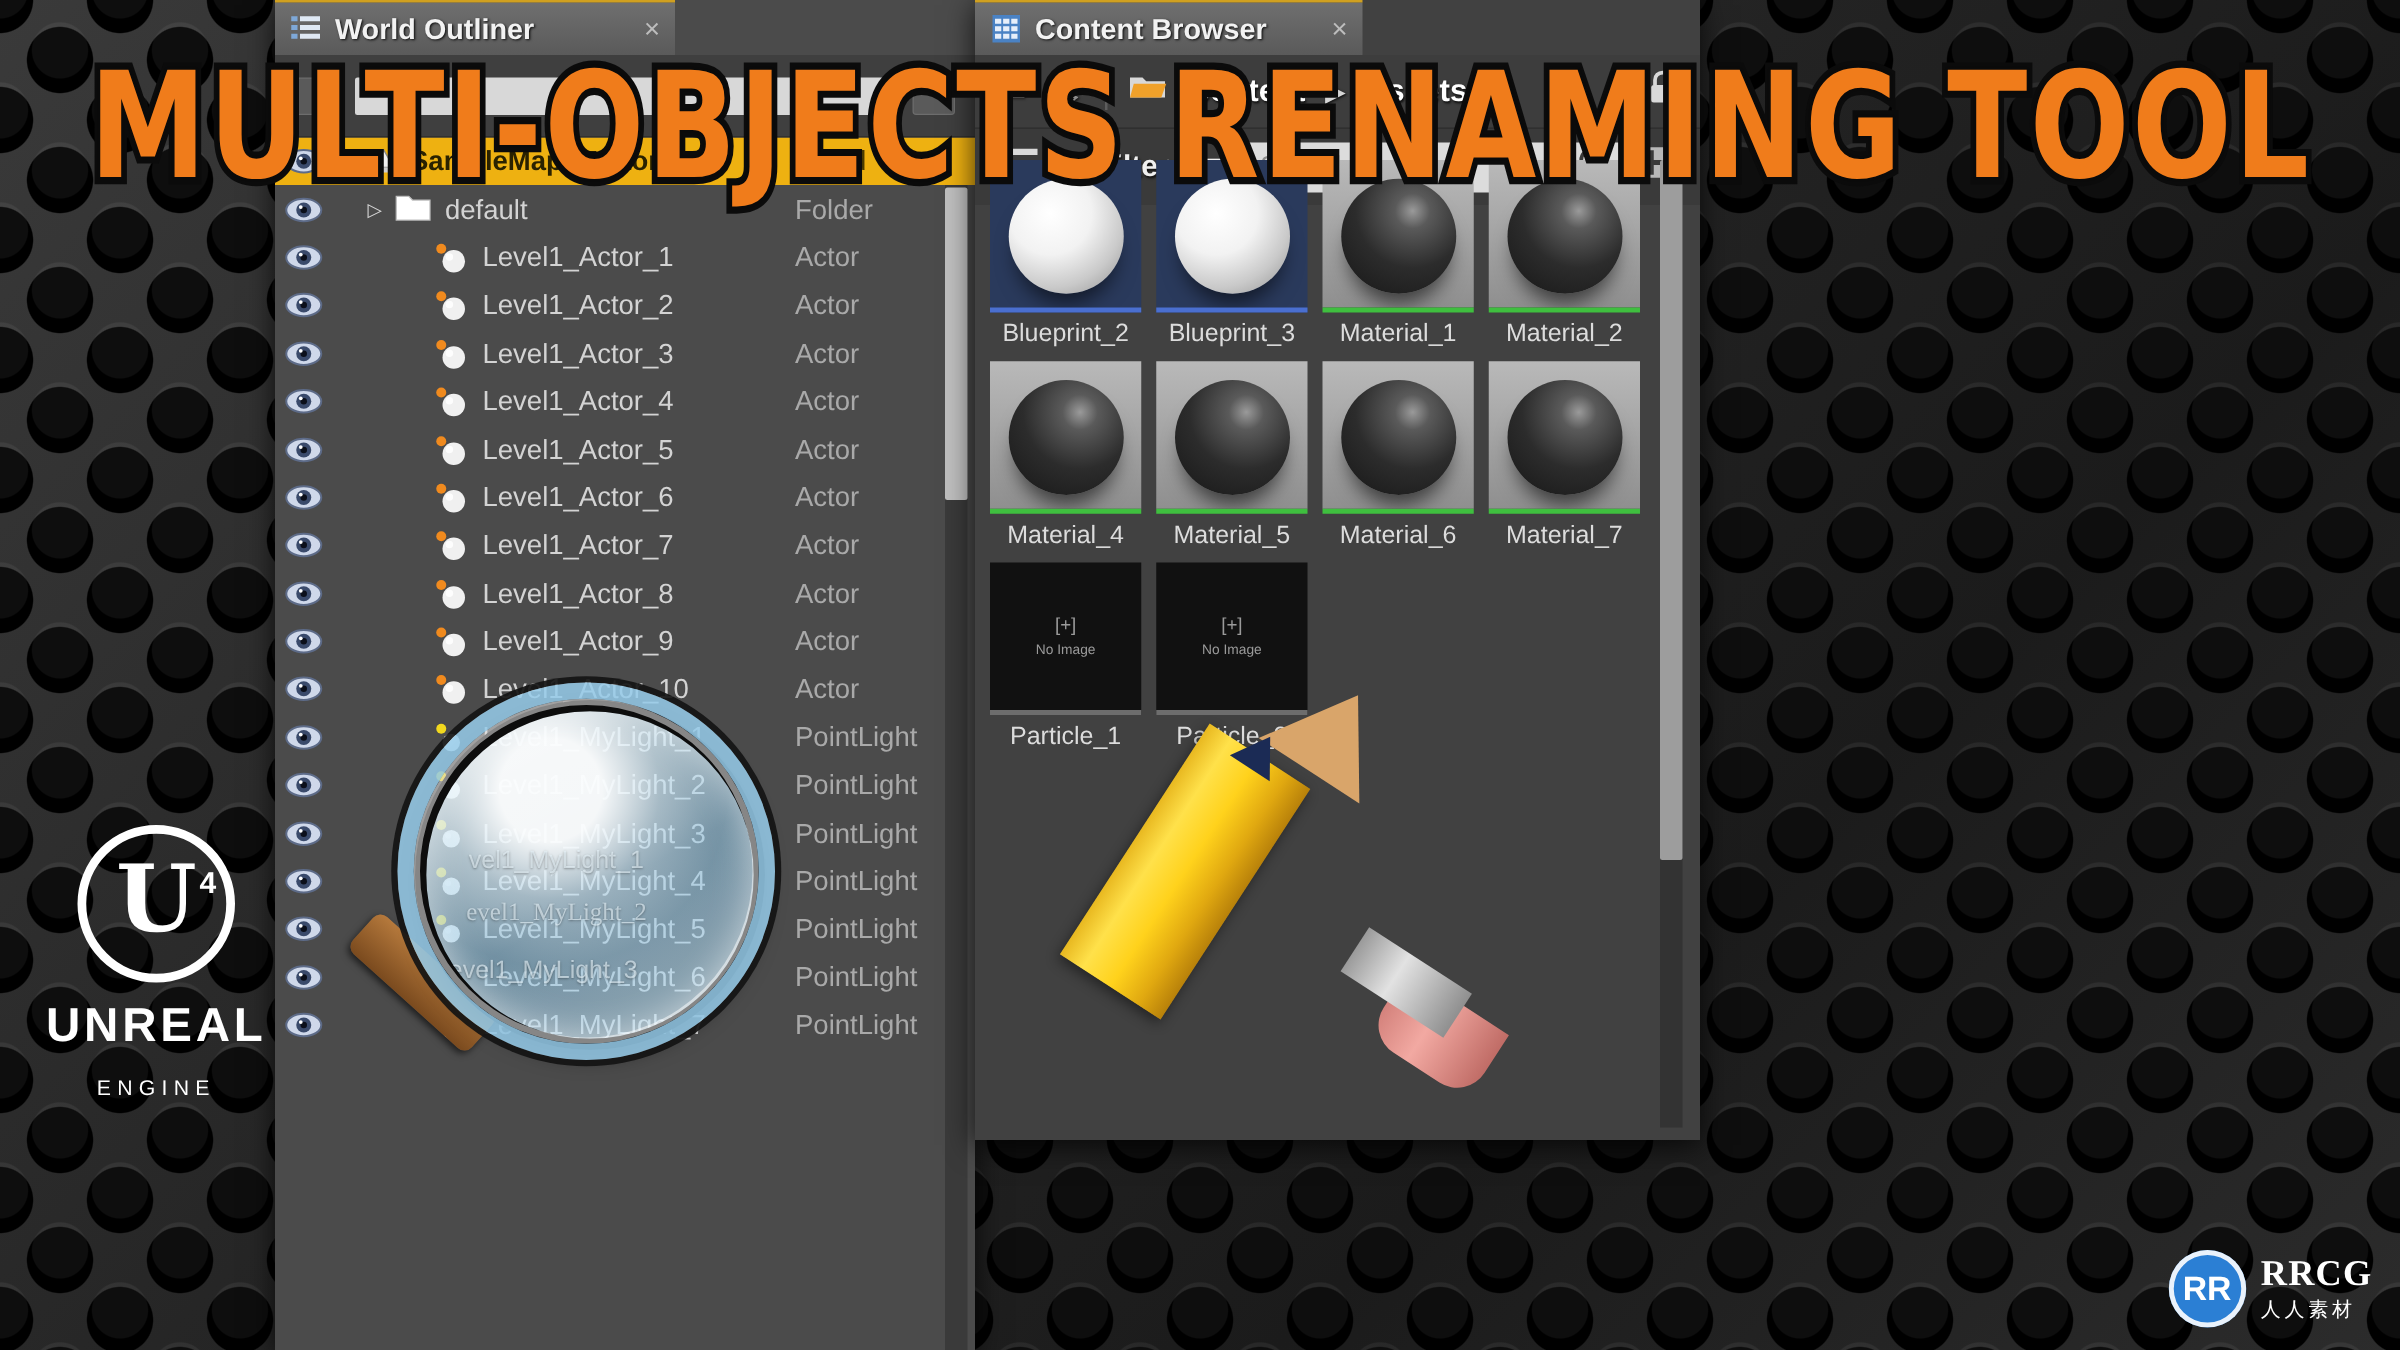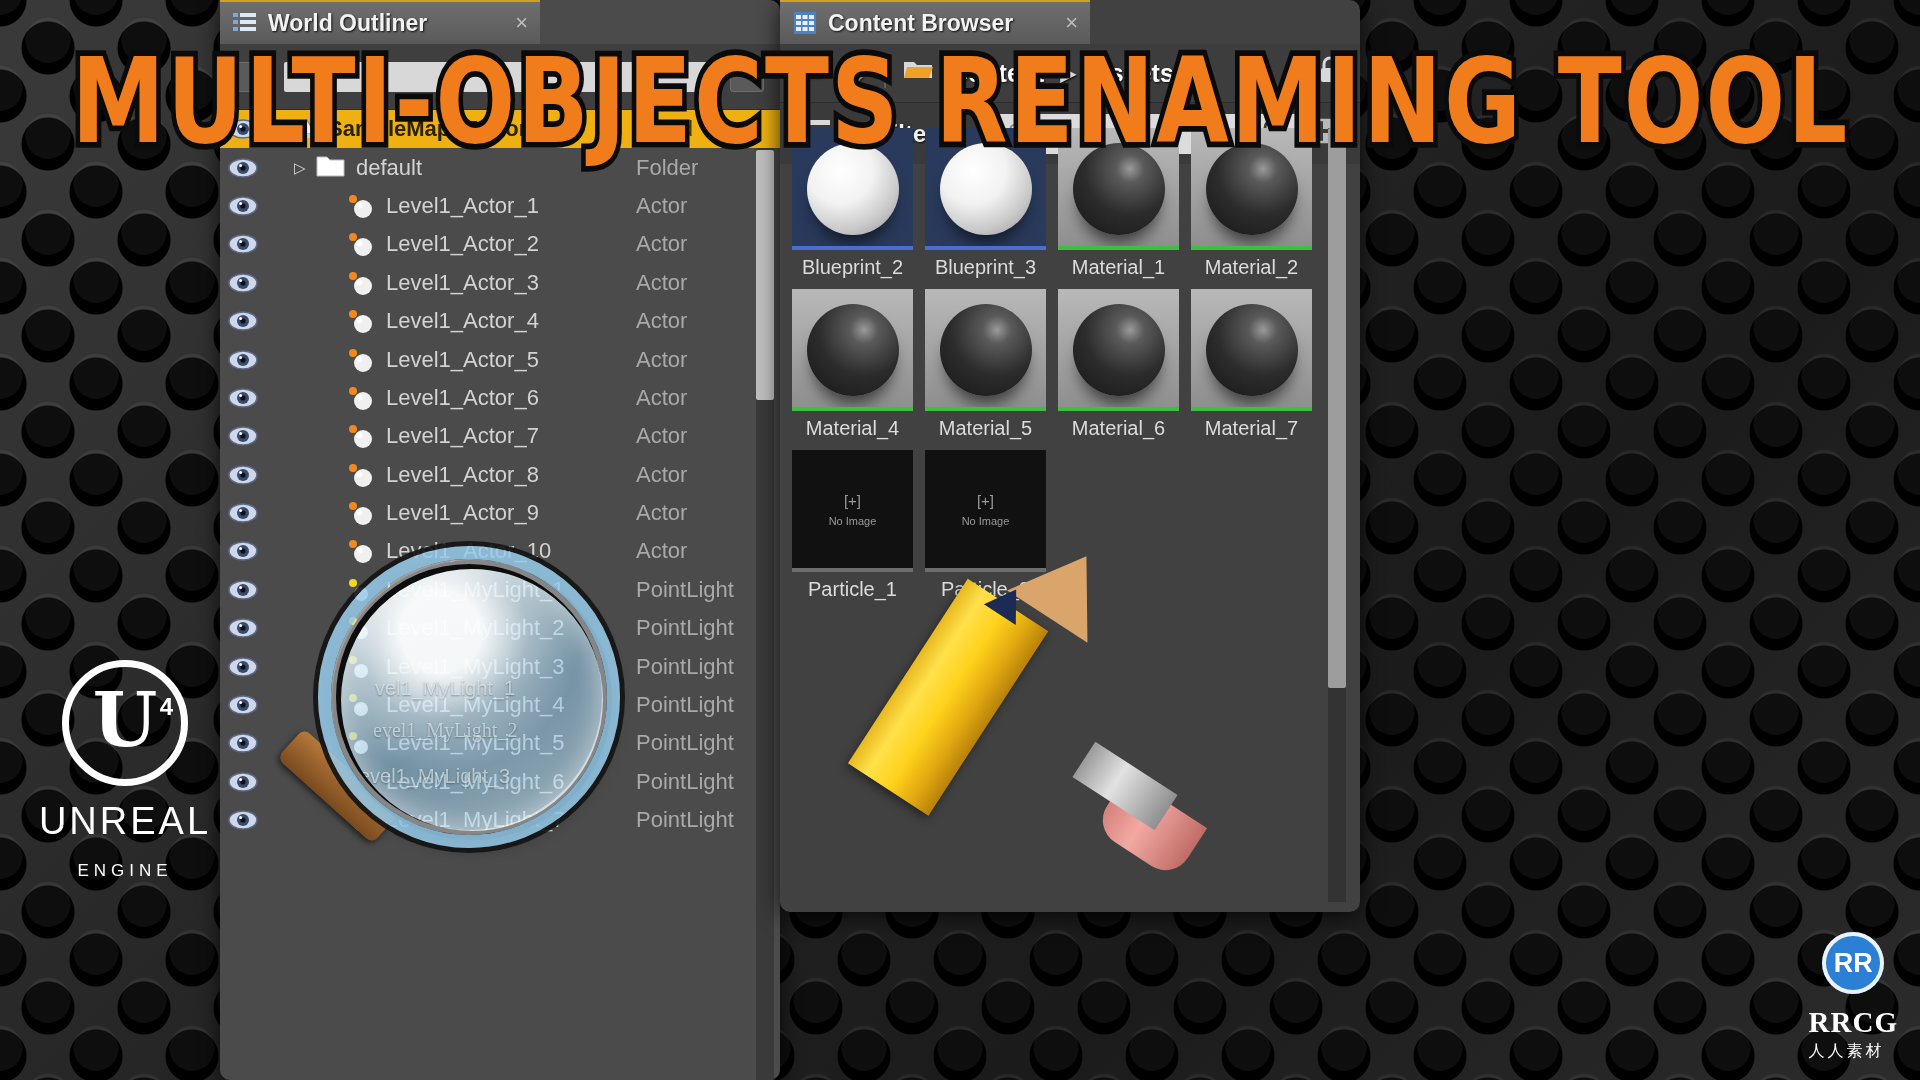--- a/index.html
+++ b/index.html
@@ -26,21 +26,20 @@
       radial-gradient(circle at 50% 42%, rgba(255,255,255,.055) 0 22px, rgba(0,0,0,0) 23px) 0 0/96px 96px,
       radial-gradient(circle at 50% 42%, rgba(255,255,255,.055) 0 22px, rgba(0,0,0,0) 23px) 48px 48px/96px 96px;
     pointer-events: none;
   }
 
   
   .panel {
     position: absolute;
     background: #4a4a4a;
     box-shadow: 0 4px 22px rgba(0,0,0,.75);
-    border-radius: 10px;
   }
   #outliner-panel { left: 220px; top: 0px; width: 560px; height: 1080px; background:#4b4b4b; }
 
   .tab-bar {
     position: relative;
     height: 44px;
     background: linear-gradient(#6f6f6f,#5a5a5a);
     display: flex; align-items: center;
     padding: 0 12px;
     border-top: 2px solid #d0a020;
@@ -221,27 +220,27 @@
   }
   #ue-u {
     position: absolute; left: 50%; top: 50%; transform: translate(-50%,-54%);
     color: #fff; font-family: "DejaVu Serif", serif; font-size: 74px;
     font-weight: bold; line-height: 1;
   }
   #ue-sup {
     position: absolute; right: 8px; top: 26px;
     color: #fff; font-size: 24px; font-weight: bold;
   }
-  #ue-name { color:#fff; font-size: 38px; font-weight: normal; letter-spacing: 3px; margin-top: 14px; }
+  #ue-name { color:#fff; font-size: 38px; font-weight: bold; letter-spacing: 3px; margin-top: 14px; }
   #ue-sub { color:#fff; font-size: 17px; letter-spacing: 5px; margin-top: 18px; }
 
   
   #rrcg {
     position: absolute; right: 22px; bottom: 18px;
-    display: flex; align-items: center; gap: 12px; flex-direction: column;
+    display: flex; align-items: center; gap: 12px;
   }
   #rrcg-badge {
     width: 62px; height: 62px; border-radius: 50%;
     background: #2b7fd4; position: relative;
     display:flex; align-items:center; justify-content:center;
     color:#fff; font-size: 27px; font-weight: bold;
     box-shadow: 0 0 0 4px rgba(255,255,255,.9) inset;
   }
   #rrcg-txt-a { color: #fff; font-size: 29px; font-weight: bold; letter-spacing: 1px; font-family: Liberation Serif, serif; }
   #rrcg-txt-b { color: #fff; font-size: 16px; letter-spacing: 3px; margin-top: 2px; }

